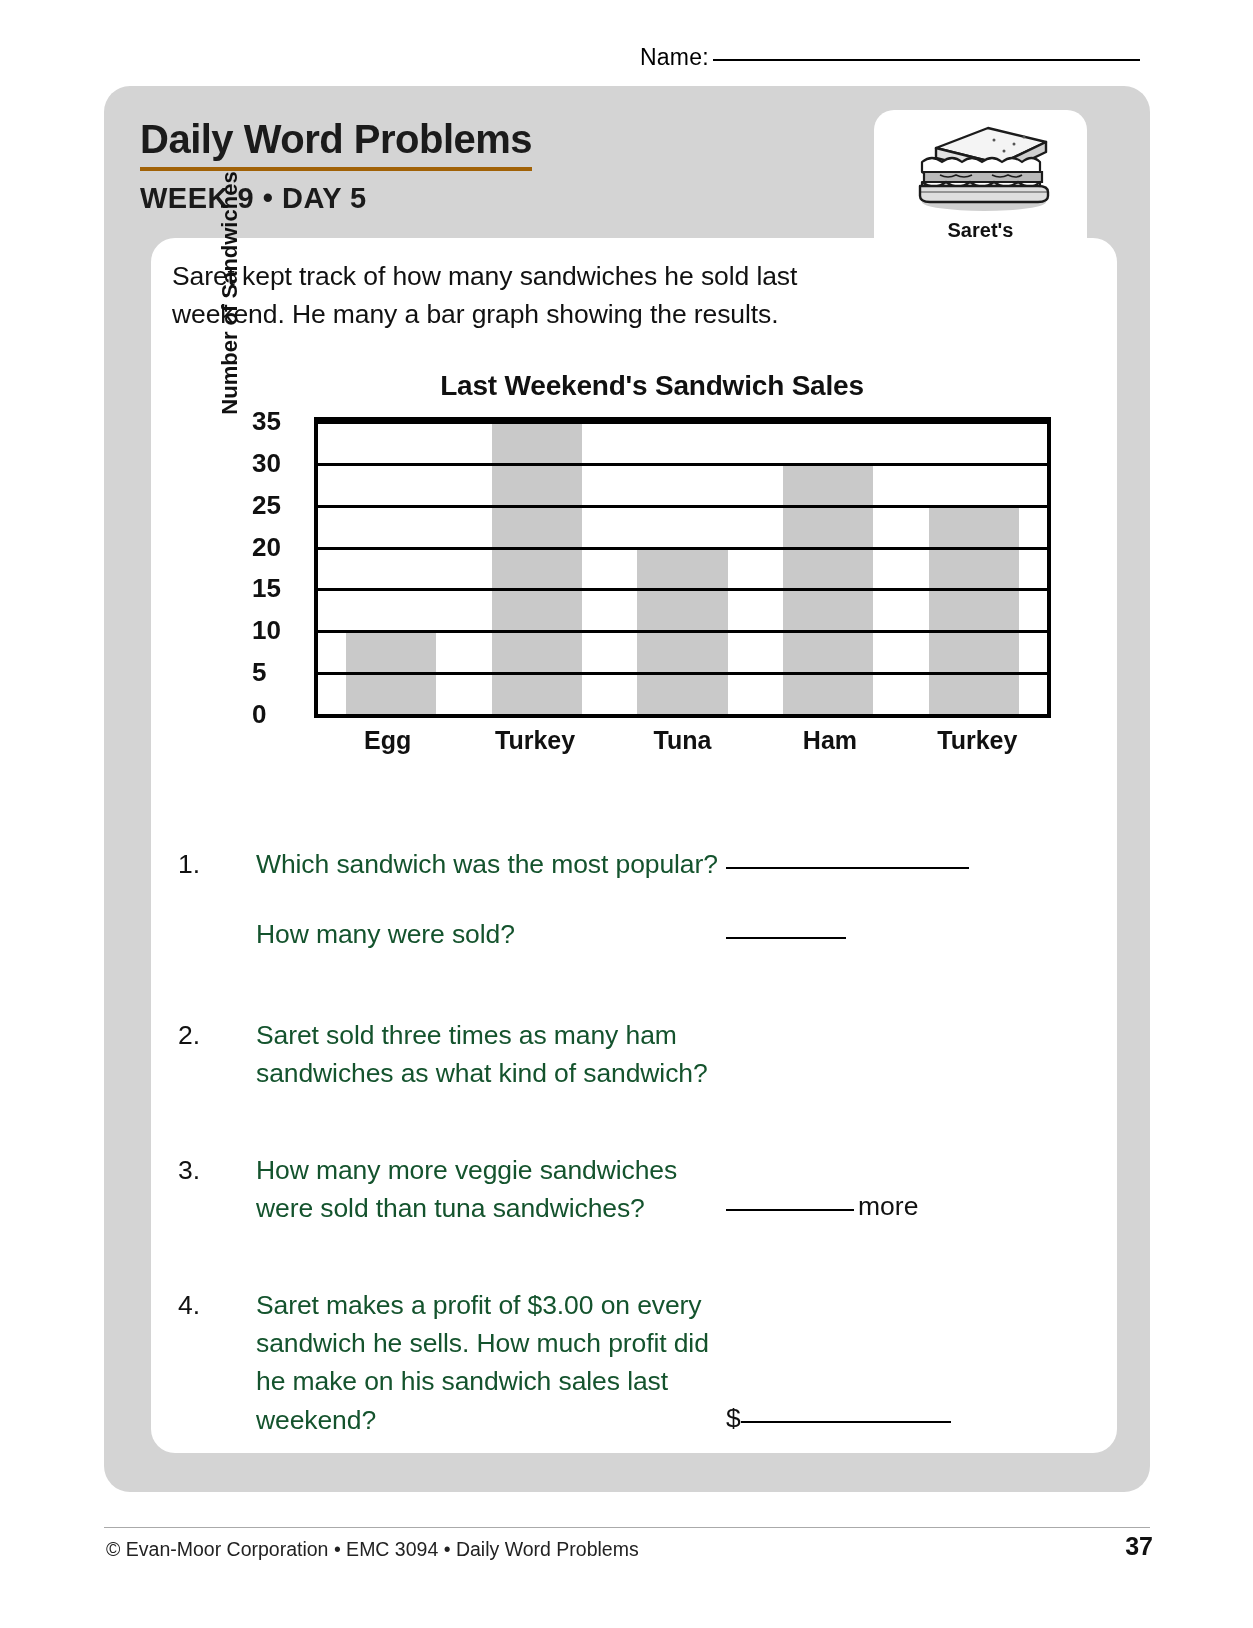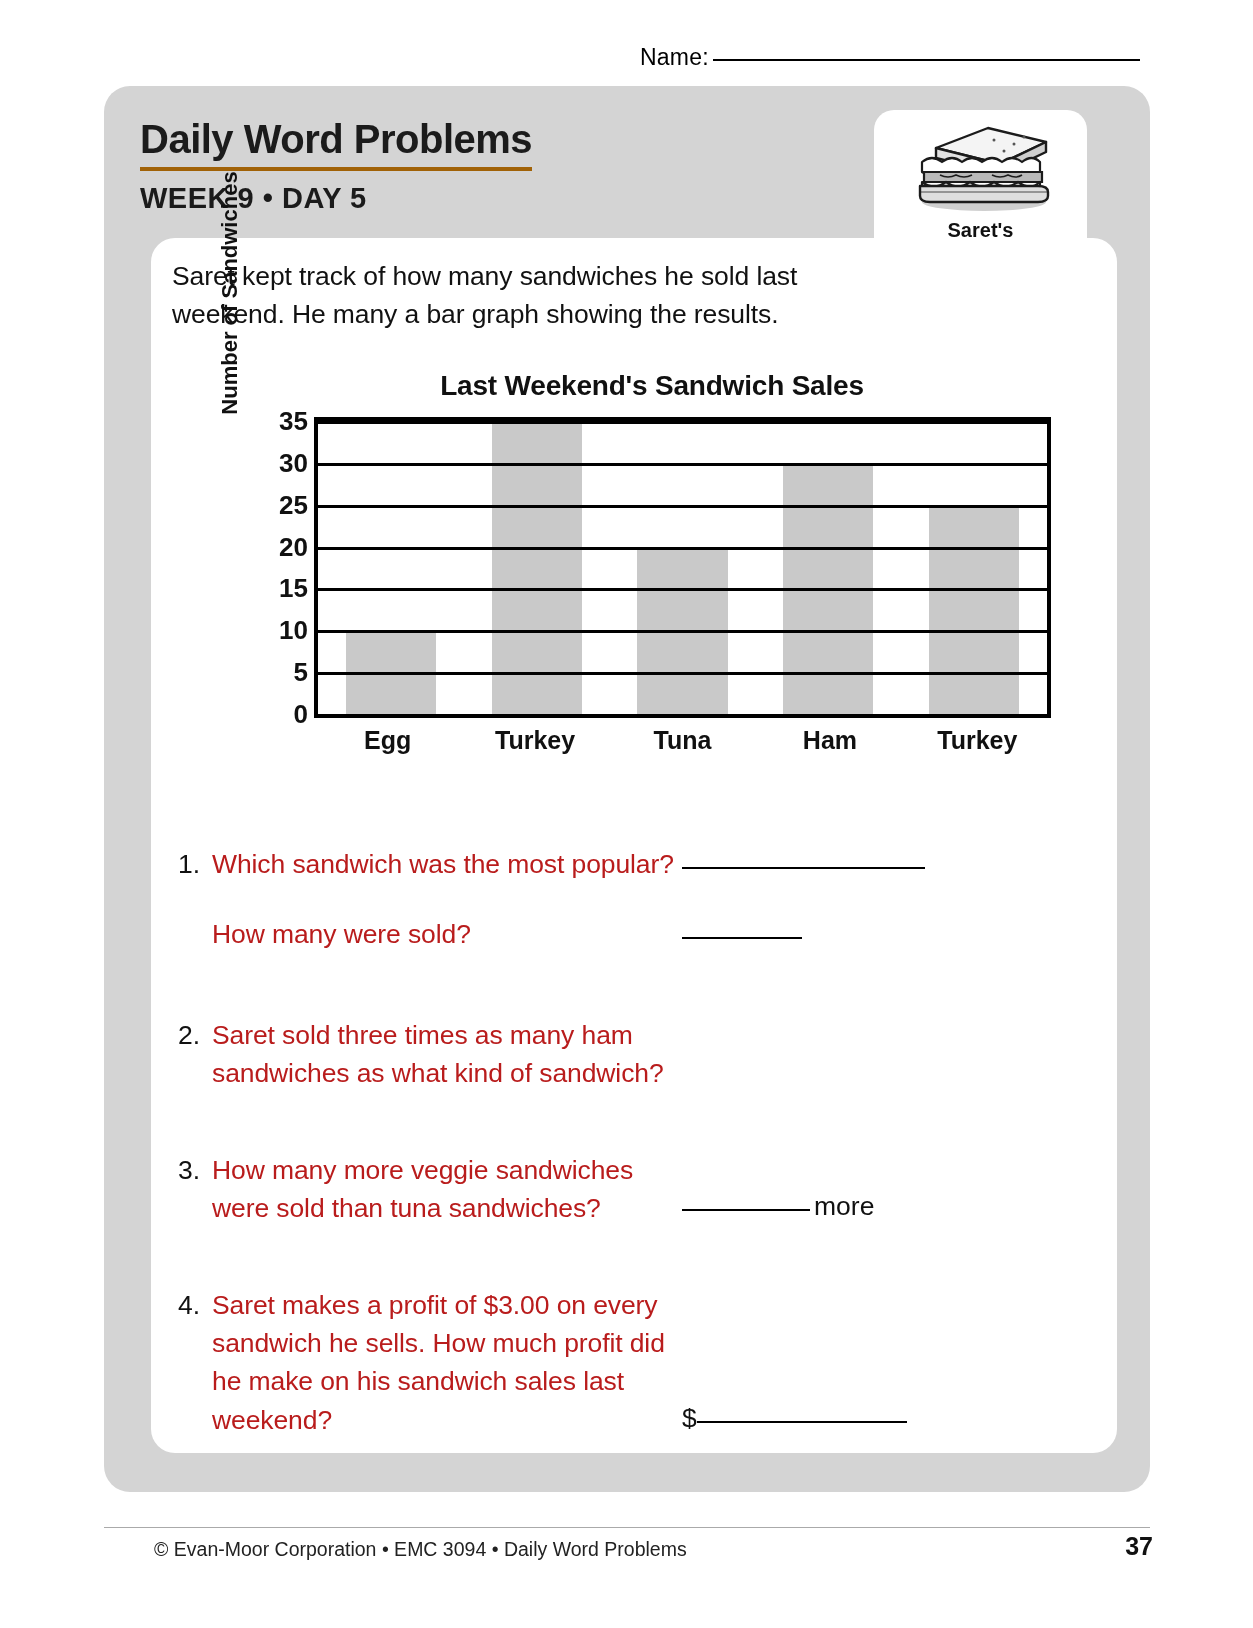--- a/index.html
+++ b/index.html
@@ -192,26 +192,25 @@
     align-items: flex-end;
     justify-content: center;
   }
   .bar {
     width: 62%;
     background: #c9c9c9;
   }
   .y-tick {
     position: absolute;
     right: 100%;
-    margin-right: 10px;
+    margin-right: 20px;
     transform: translateY(-50%);
     font-size: 26px;
     font-weight: bold;
     color: #111;
-    text-align: right;
     width: 46px;
   }
   .x-labels {
     position: absolute;
     left: 92px;
     top: 356px;
     width: 737px;
     display: flex;
   }
   .x-label {
@@ -242,24 +241,25 @@
     line-height: 1.45;
   }
   .q-body {
     flex: 1;
     display: flex;
     align-items: flex-start;
   }
   .q-text {
     font-size: 26.5px;
     line-height: 1.45;
-    color: #b91c1c;
+    color: #14532d;
     letter-spacing: -0.1px;
     width: 470px;
     flex: 0 0 470px;
+    margin-left: 44px;
   }
   .q-answer {
     flex: 1;
     position: relative;
     font-size: 26.5px;
     line-height: 1.45;
     color: #111;
     white-space: nowrap;
   }
   .blank {
@@ -288,21 +288,20 @@
     top: 1527px;
     width: 1046px;
     border-top: 1.5px solid #aaa;
   }
   .footer-left {
     position: absolute;
     left: 106px;
     top: 1538px;
     font-size: 19.5px;
     color: #222;
-    margin-left: 48px;
   }
   .footer-page {
     position: absolute;
     right: 100px;
     top: 1532px;
     font-size: 25px;
     font-weight: bold;
     color: #111;
   }
 </style>

